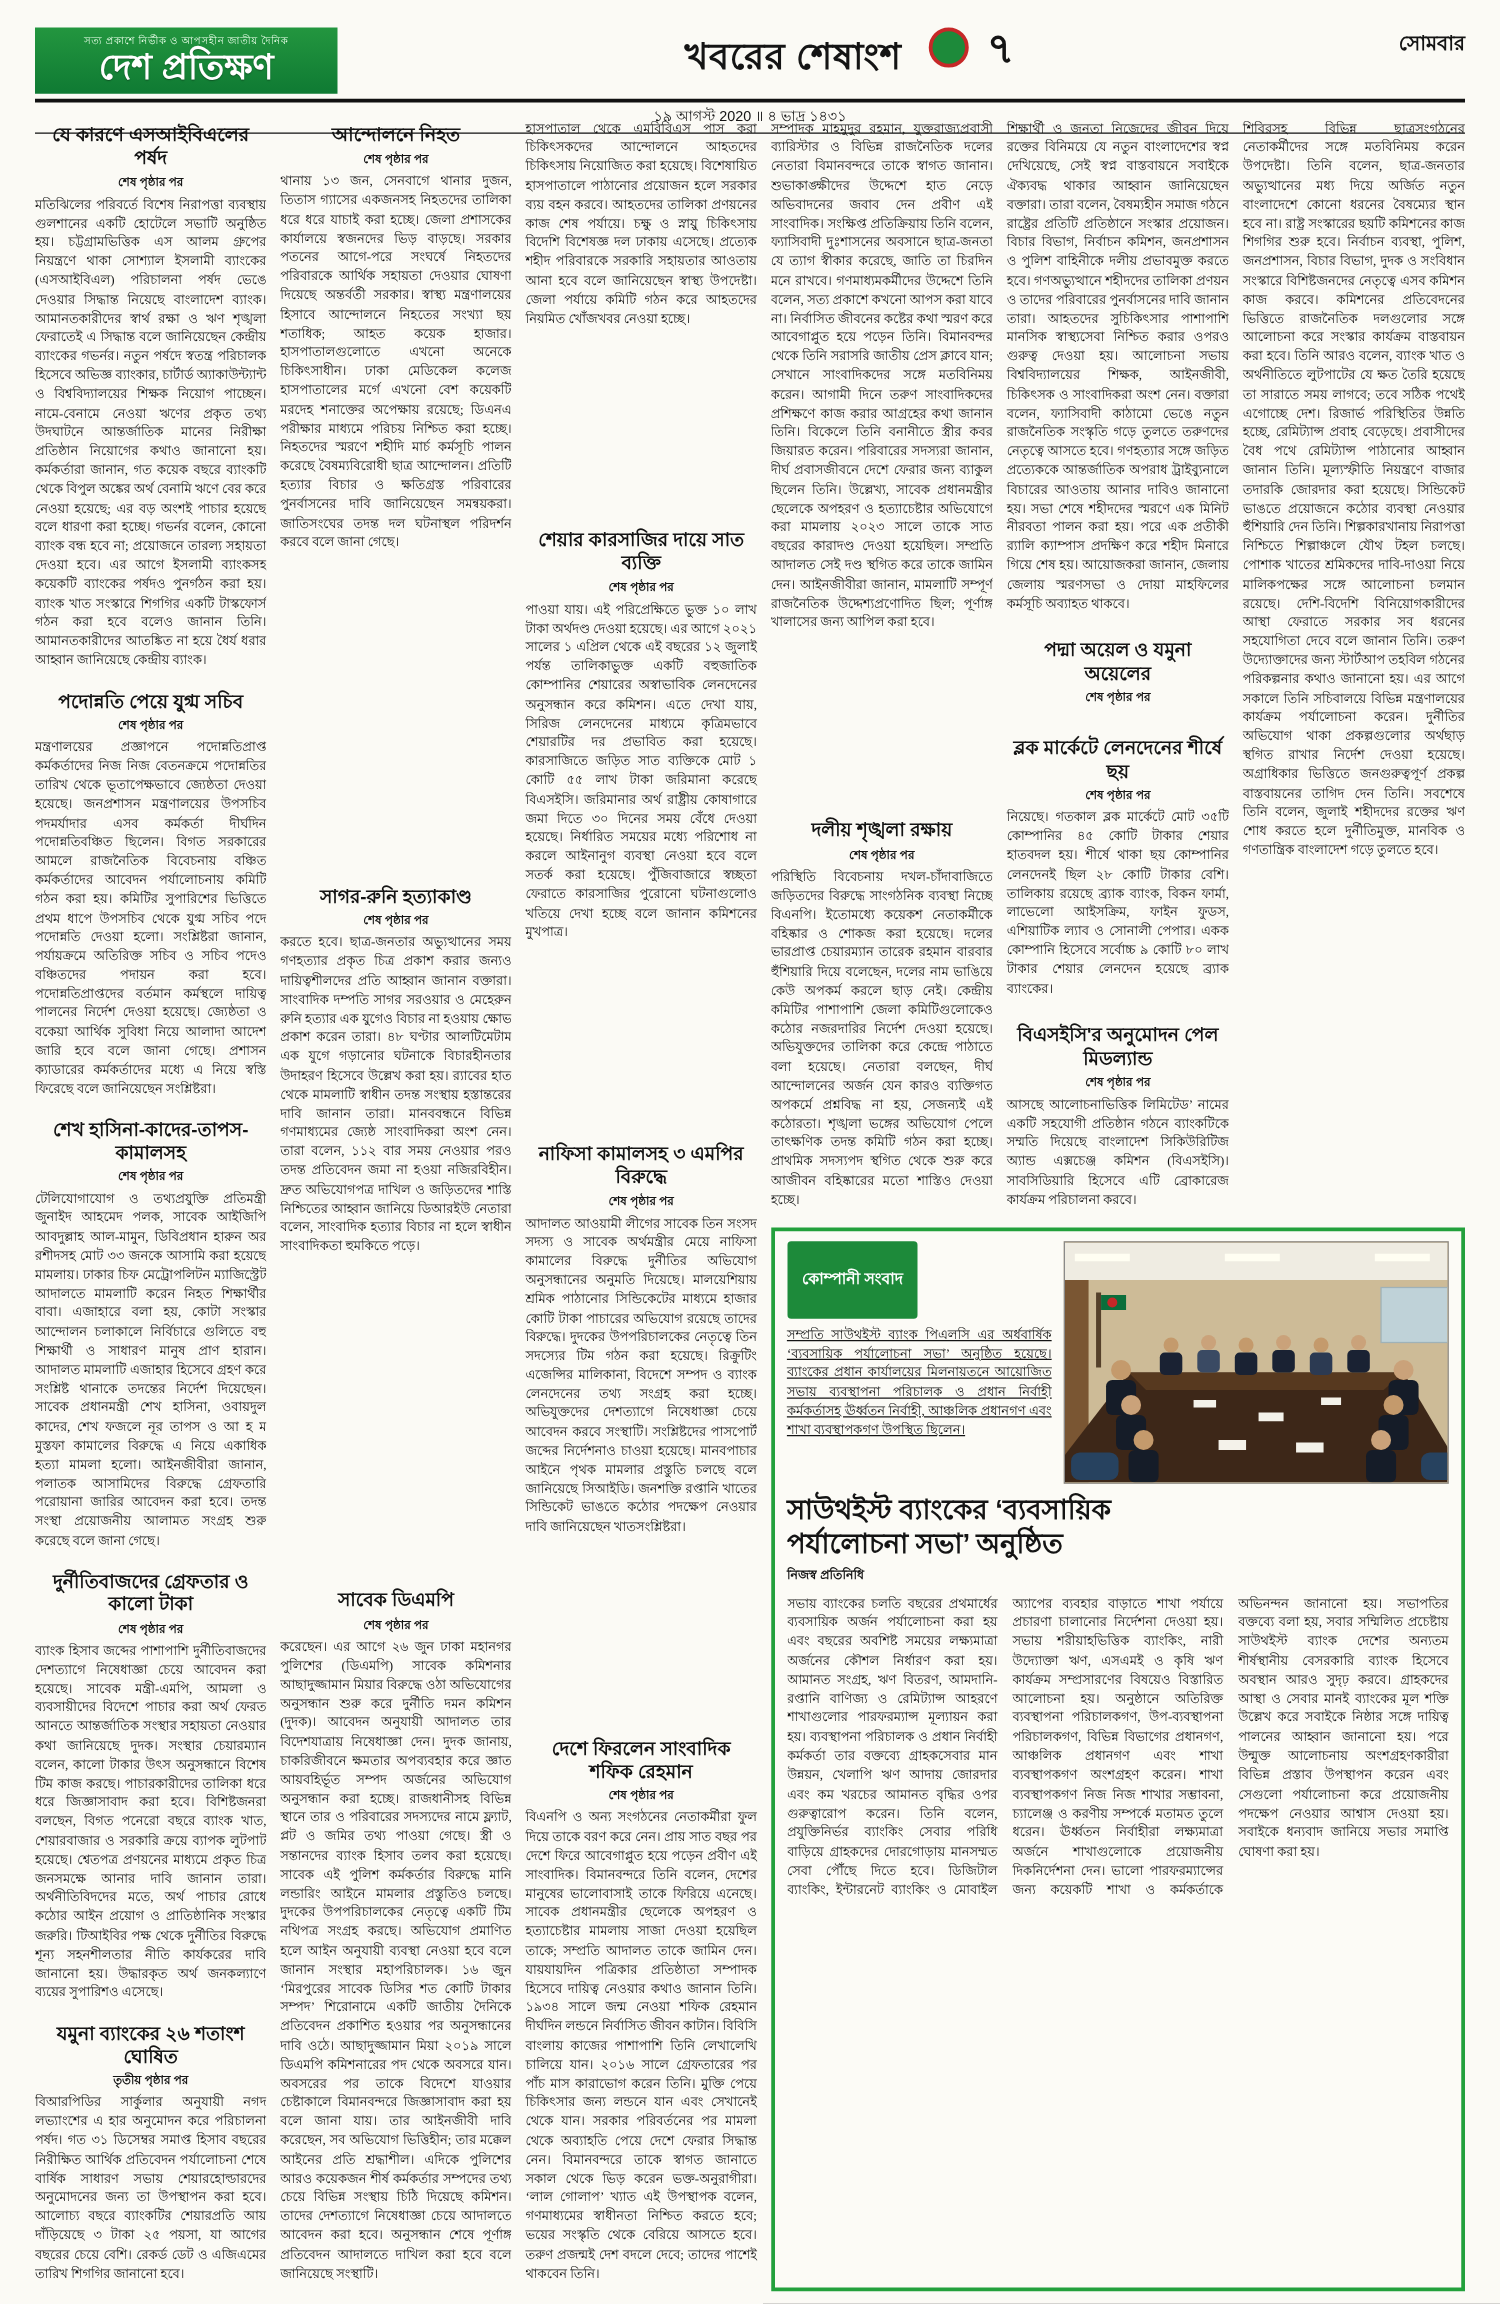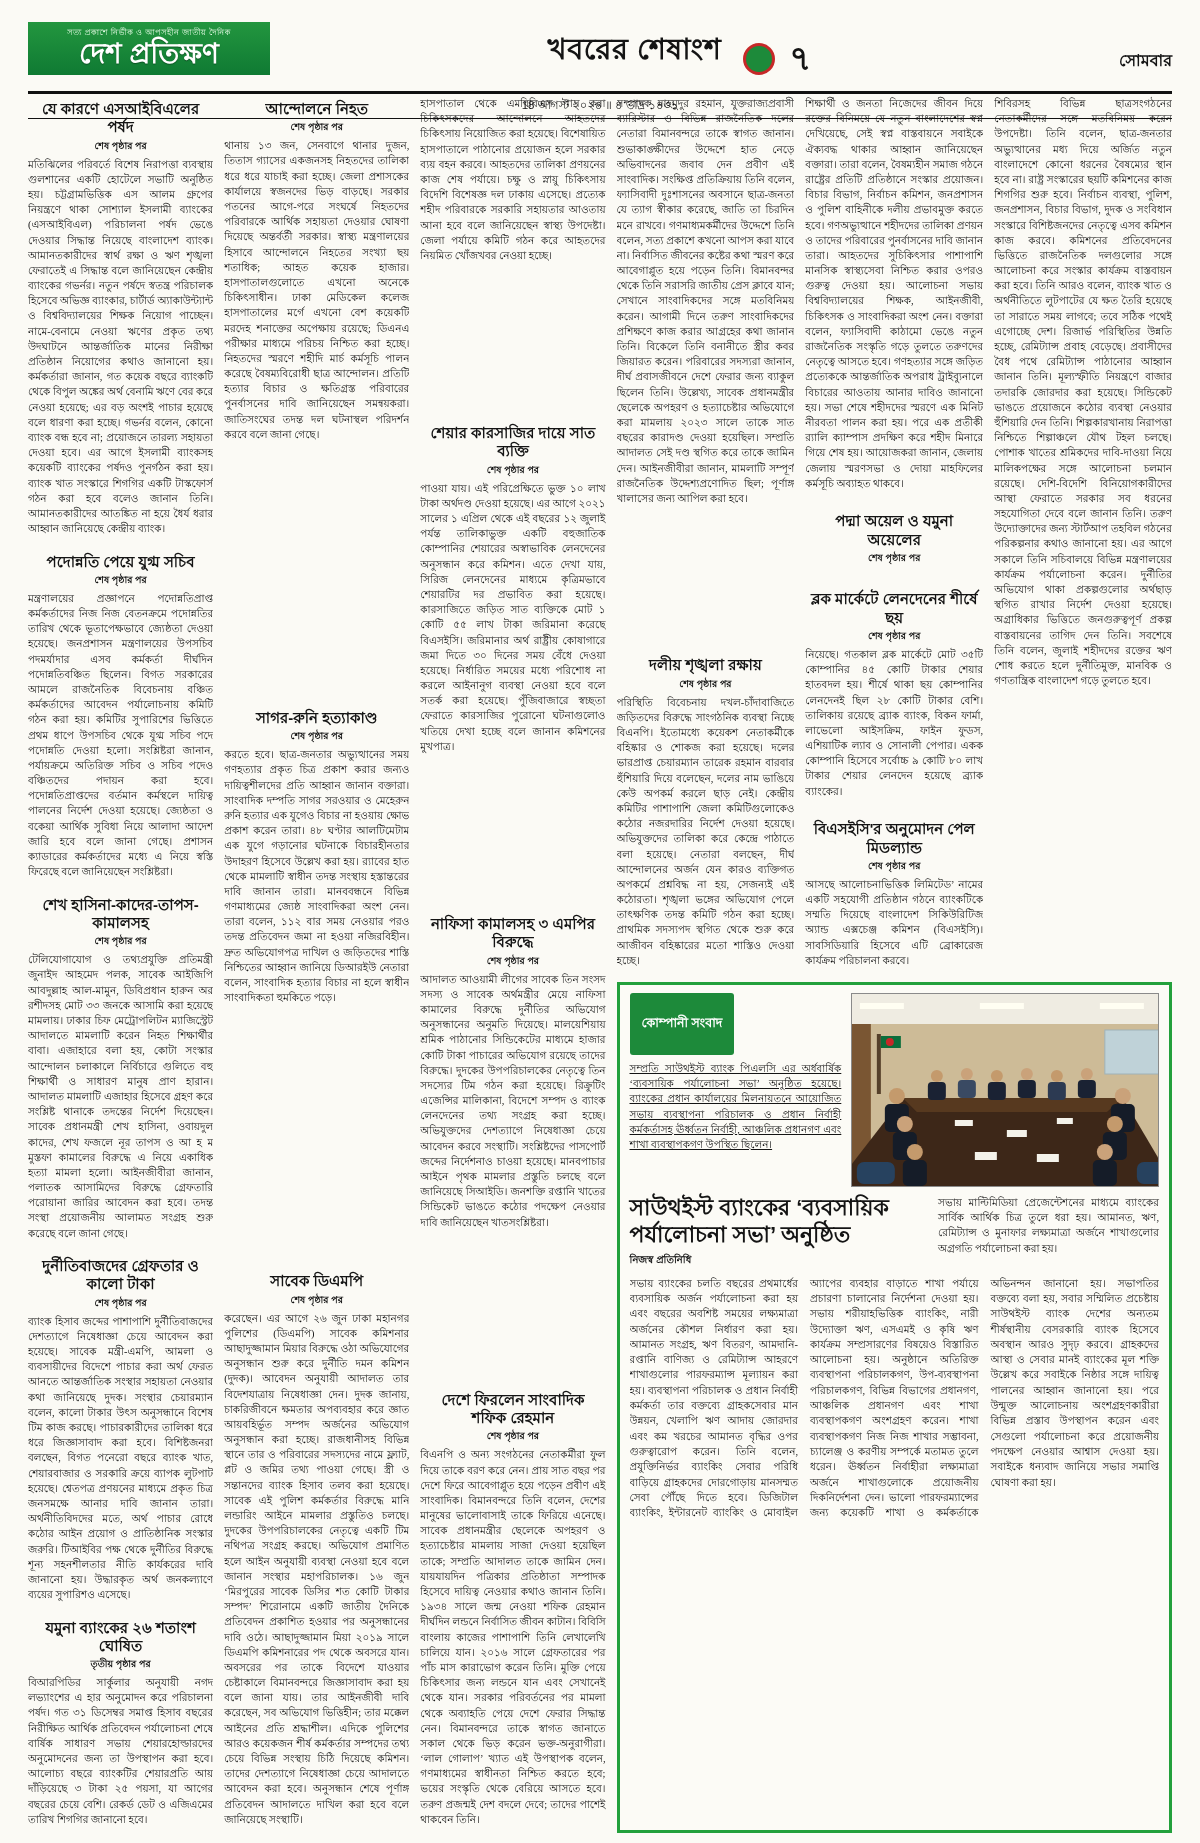--- a/index.html
+++ b/index.html
@@ -1,19 +1,19 @@
 <!DOCTYPE html>
 <html lang="bn"><head>
 <meta charset="utf-8">
 <style>
   html,body{margin:0;padding:0;background:#9a9a9a;}
   .page{width:1200px;height:1843px;background:#fbfaf5;color:#141414;position:relative;margin:0 auto;overflow:hidden;font-family:"Liberation Serif",serif;}
   
   .header{position:absolute;top:0;left:28px;right:28px;}
-  .header-row{display:flex;align-items:flex-end;padding-top:22px;padding-bottom:16px;}
+  .header-row{display:flex;align-items:flex-start;padding-top:22px;padding-bottom:4px;}
   .masthead-box{background:linear-gradient(#23963f,#0f7a33);color:#fff;padding:4px 16px 7px;min-width:210px;}
   .masthead-box .tag{font-size:8px;letter-spacing:.6px;color:#eaffea;text-align:center;}
   .masthead-box .name{font-family:"Liberation Sans",sans-serif;font-weight:700;font-size:28px;line-height:1.05;text-align:center;text-shadow:0 1px 1px rgba(0,0,0,.35);}
   .section-title{font-family:"Liberation Sans",sans-serif;font-weight:700;font-size:29px;margin-left:auto;letter-spacing:.5px;}
   .roundel{width:26px;height:26px;border-radius:50%;background:#1d8a3a;border:3px solid #c62828;margin:0 14px 0 22px;flex:0 0 auto;}
   .page-number{font-family:"Liberation Sans",sans-serif;font-weight:700;font-size:34px;line-height:1;}
   .day{font-family:Liberation Mono, monospace;font-weight:700;font-size:16px;margin-left:auto;padding-left:30px;}
   .date-band{border-top:3px solid #111;border-bottom:1.2px solid #111;text-align:center;font-size:11.5px;padding:3px 0 2px;font-family:"Liberation Sans",sans-serif;}
   
   .main{position:absolute;top:96px;left:28px;right:28px;bottom:10px;display:flex;gap:11px;}
@@ -49,21 +49,21 @@
     <div class="header-row">
       <div class="masthead-box">
         <div class="tag">সত্য প্রকাশে নির্ভীক ও আপসহীন জাতীয় দৈনিক</div>
         <div class="name">দেশ প্রতিক্ষণ</div>
       </div>
       <div class="section-title">খবরের শেষাংশ</div>
       <div class="roundel"></div>
       <div class="page-number">৭</div>
       <div class="day">সোমবার</div>
     </div>
-    <div class="date-band">18 আগস্ট ২০২৪ ॥ ৪ ভাদ্র ১৪৩১</div>
+    <div class="date-band">১৯ আগস্ট 2020 ॥ ৪ ভাদ্র ১৪৩১</div>
   </div>
 
   <div class="main">
 
     <div class="col">
       <article class="art">
         <h3>যে কারণে এসআইবিএলের পর্ষদ</h3>
         <div class="cont">শেষ পৃষ্ঠার পর</div>
         <p class="body">মতিঝিলের পরিবর্তে বিশেষ নিরাপত্তা ব্যবস্থায় গুলশানের একটি হোটেলে সভাটি অনুষ্ঠিত হয়। চট্টগ্রামভিত্তিক এস আলম গ্রুপের নিয়ন্ত্রণে থাকা সোশ্যাল ইসলামী ব্যাংকের (এসআইবিএল) পরিচালনা পর্ষদ ভেঙে দেওয়ার সিদ্ধান্ত নিয়েছে বাংলাদেশ ব্যাংক। আমানতকারীদের স্বার্থ রক্ষা ও ঋণ শৃঙ্খলা ফেরাতেই এ সিদ্ধান্ত বলে জানিয়েছেন কেন্দ্রীয় ব্যাংকের গভর্নর। নতুন পর্ষদে স্বতন্ত্র পরিচালক হিসেবে অভিজ্ঞ ব্যাংকার, চার্টার্ড অ্যাকাউন্ট্যান্ট ও বিশ্ববিদ্যালয়ের শিক্ষক নিয়োগ পাচ্ছেন। নামে-বেনামে নেওয়া ঋণের প্রকৃত তথ্য উদঘাটনে আন্তর্জাতিক মানের নিরীক্ষা প্রতিষ্ঠান নিয়োগের কথাও জানানো হয়। কর্মকর্তারা জানান, গত কয়েক বছরে ব্যাংকটি থেকে বিপুল অঙ্কের অর্থ বেনামি ঋণে বের করে নেওয়া হয়েছে; এর বড় অংশই পাচার হয়েছে বলে ধারণা করা হচ্ছে। গভর্নর বলেন, কোনো ব্যাংক বন্ধ হবে না; প্রয়োজনে তারল্য সহায়তা দেওয়া হবে। এর আগে ইসলামী ব্যাংকসহ কয়েকটি ব্যাংকের পর্ষদও পুনর্গঠন করা হয়। ব্যাংক খাত সংস্কারে শিগগির একটি টাস্কফোর্স গঠন করা হবে বলেও জানান তিনি। আমানতকারীদের আতঙ্কিত না হয়ে ধৈর্য ধরার আহ্বান জানিয়েছে কেন্দ্রীয় ব্যাংক।</p>
       </article>
@@ -225,19 +225,18 @@
               <rect x="52" y="168" width="38" height="22" rx="7" fill="#27425f"></rect>
               <rect x="332" y="168" width="38" height="22" rx="7" fill="#27425f"></rect>
             </svg>
           </div>
         </div>
         <div class="cb-mid">
           <div class="cb-headline-wrap">
             <h2 class="cb-headline">সাউথইস্ট ব্যাংকের ‘ব্যবসায়িক পর্যালোচনা সভা’ অনুষ্ঠিত</h2>
             <p class="cb-byline">নিজস্ব প্রতিনিধি</p>
           </div>
-          <p class="cb-mid-text">সভায় মাল্টিমিডিয়া প্রেজেন্টেশনের মাধ্যমে ব্যাংকের সার্বিক আর্থিক চিত্র তুলে ধরা হয়। আমানত, ঋণ, রেমিট্যান্স ও মুনাফার লক্ষ্যমাত্রা অর্জনে শাখাগুলোর অগ্রগতি পর্যালোচনা করা হয়।</p>
         </div>
         <div class="cb-body">সভায় ব্যাংকের চলতি বছরের প্রথমার্ধের ব্যবসায়িক অর্জন পর্যালোচনা করা হয় এবং বছরের অবশিষ্ট সময়ের লক্ষ্যমাত্রা অর্জনের কৌশল নির্ধারণ করা হয়। আমানত সংগ্রহ, ঋণ বিতরণ, আমদানি-রপ্তানি বাণিজ্য ও রেমিট্যান্স আহরণে শাখাগুলোর পারফরম্যান্স মূল্যায়ন করা হয়। ব্যবস্থাপনা পরিচালক ও প্রধান নির্বাহী কর্মকর্তা তার বক্তব্যে গ্রাহকসেবার মান উন্নয়ন, খেলাপি ঋণ আদায় জোরদার এবং কম খরচের আমানত বৃদ্ধির ওপর গুরুত্বারোপ করেন। তিনি বলেন, প্রযুক্তিনির্ভর ব্যাংকিং সেবার পরিধি বাড়িয়ে গ্রাহকদের দোরগোড়ায় মানসম্মত সেবা পৌঁছে দিতে হবে। ডিজিটাল ব্যাংকিং, ইন্টারনেট ব্যাংকিং ও মোবাইল অ্যাপের ব্যবহার বাড়াতে শাখা পর্যায়ে প্রচারণা চালানোর নির্দেশনা দেওয়া হয়। সভায় শরীয়াহভিত্তিক ব্যাংকিং, নারী উদ্যোক্তা ঋণ, এসএমই ও কৃষি ঋণ কার্যক্রম সম্প্রসারণের বিষয়েও বিস্তারিত আলোচনা হয়। অনুষ্ঠানে অতিরিক্ত ব্যবস্থাপনা পরিচালকগণ, উপ-ব্যবস্থাপনা পরিচালকগণ, বিভিন্ন বিভাগের প্রধানগণ, আঞ্চলিক প্রধানগণ এবং শাখা ব্যবস্থাপকগণ অংশগ্রহণ করেন। শাখা ব্যবস্থাপকগণ নিজ নিজ শাখার সম্ভাবনা, চ্যালেঞ্জ ও করণীয় সম্পর্কে মতামত তুলে ধরেন। ঊর্ধ্বতন নির্বাহীরা লক্ষ্যমাত্রা অর্জনে শাখাগুলোকে প্রয়োজনীয় দিকনির্দেশনা দেন। ভালো পারফরম্যান্সের জন্য কয়েকটি শাখা ও কর্মকর্তাকে অভিনন্দন জানানো হয়। সভাপতির বক্তব্যে বলা হয়, সবার সম্মিলিত প্রচেষ্টায় সাউথইস্ট ব্যাংক দেশের অন্যতম শীর্ষস্থানীয় বেসরকারি ব্যাংক হিসেবে অবস্থান আরও সুদৃঢ় করবে। গ্রাহকদের আস্থা ও সেবার মানই ব্যাংকের মূল শক্তি উল্লেখ করে সবাইকে নিষ্ঠার সঙ্গে দায়িত্ব পালনের আহ্বান জানানো হয়। পরে উন্মুক্ত আলোচনায় অংশগ্রহণকারীরা বিভিন্ন প্রস্তাব উপস্থাপন করেন এবং সেগুলো পর্যালোচনা করে প্রয়োজনীয় পদক্ষেপ নেওয়ার আশ্বাস দেওয়া হয়। সবাইকে ধন্যবাদ জানিয়ে সভার সমাপ্তি ঘোষণা করা হয়।</div>
       </div>
     </div>
   </div>
 </div>
 
 </body></html>

